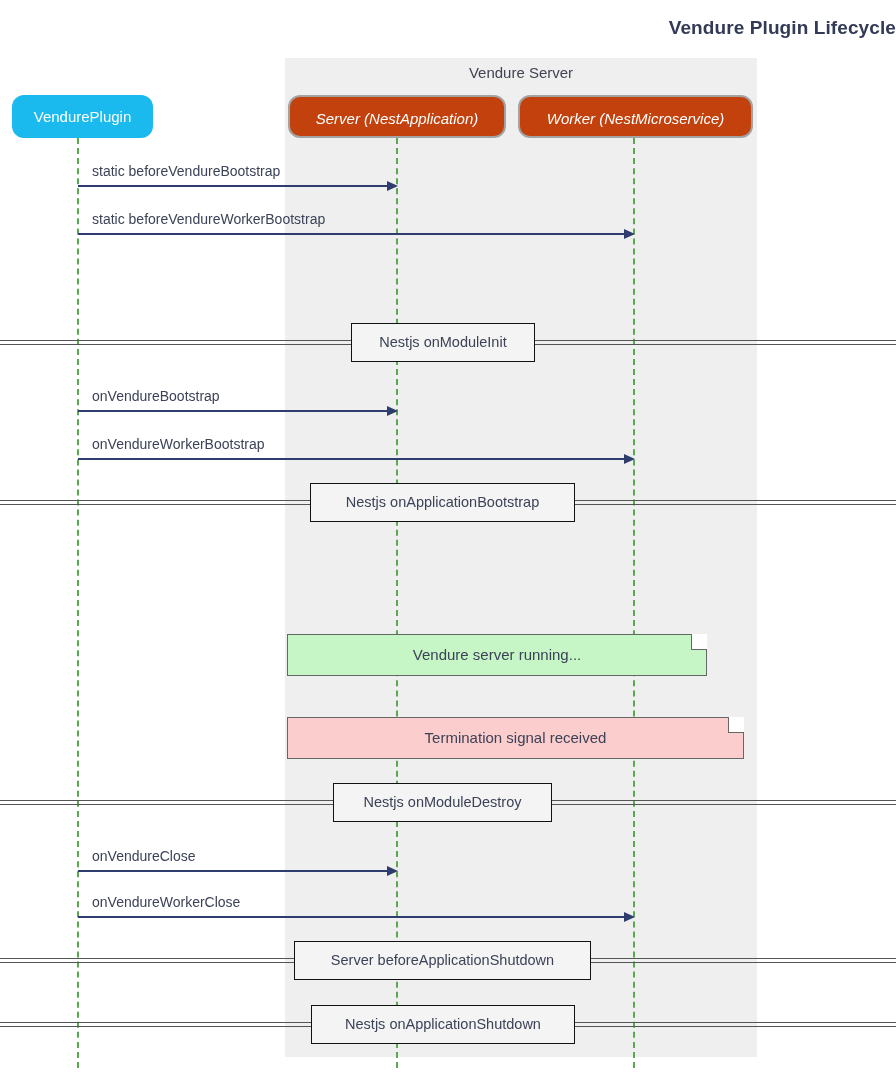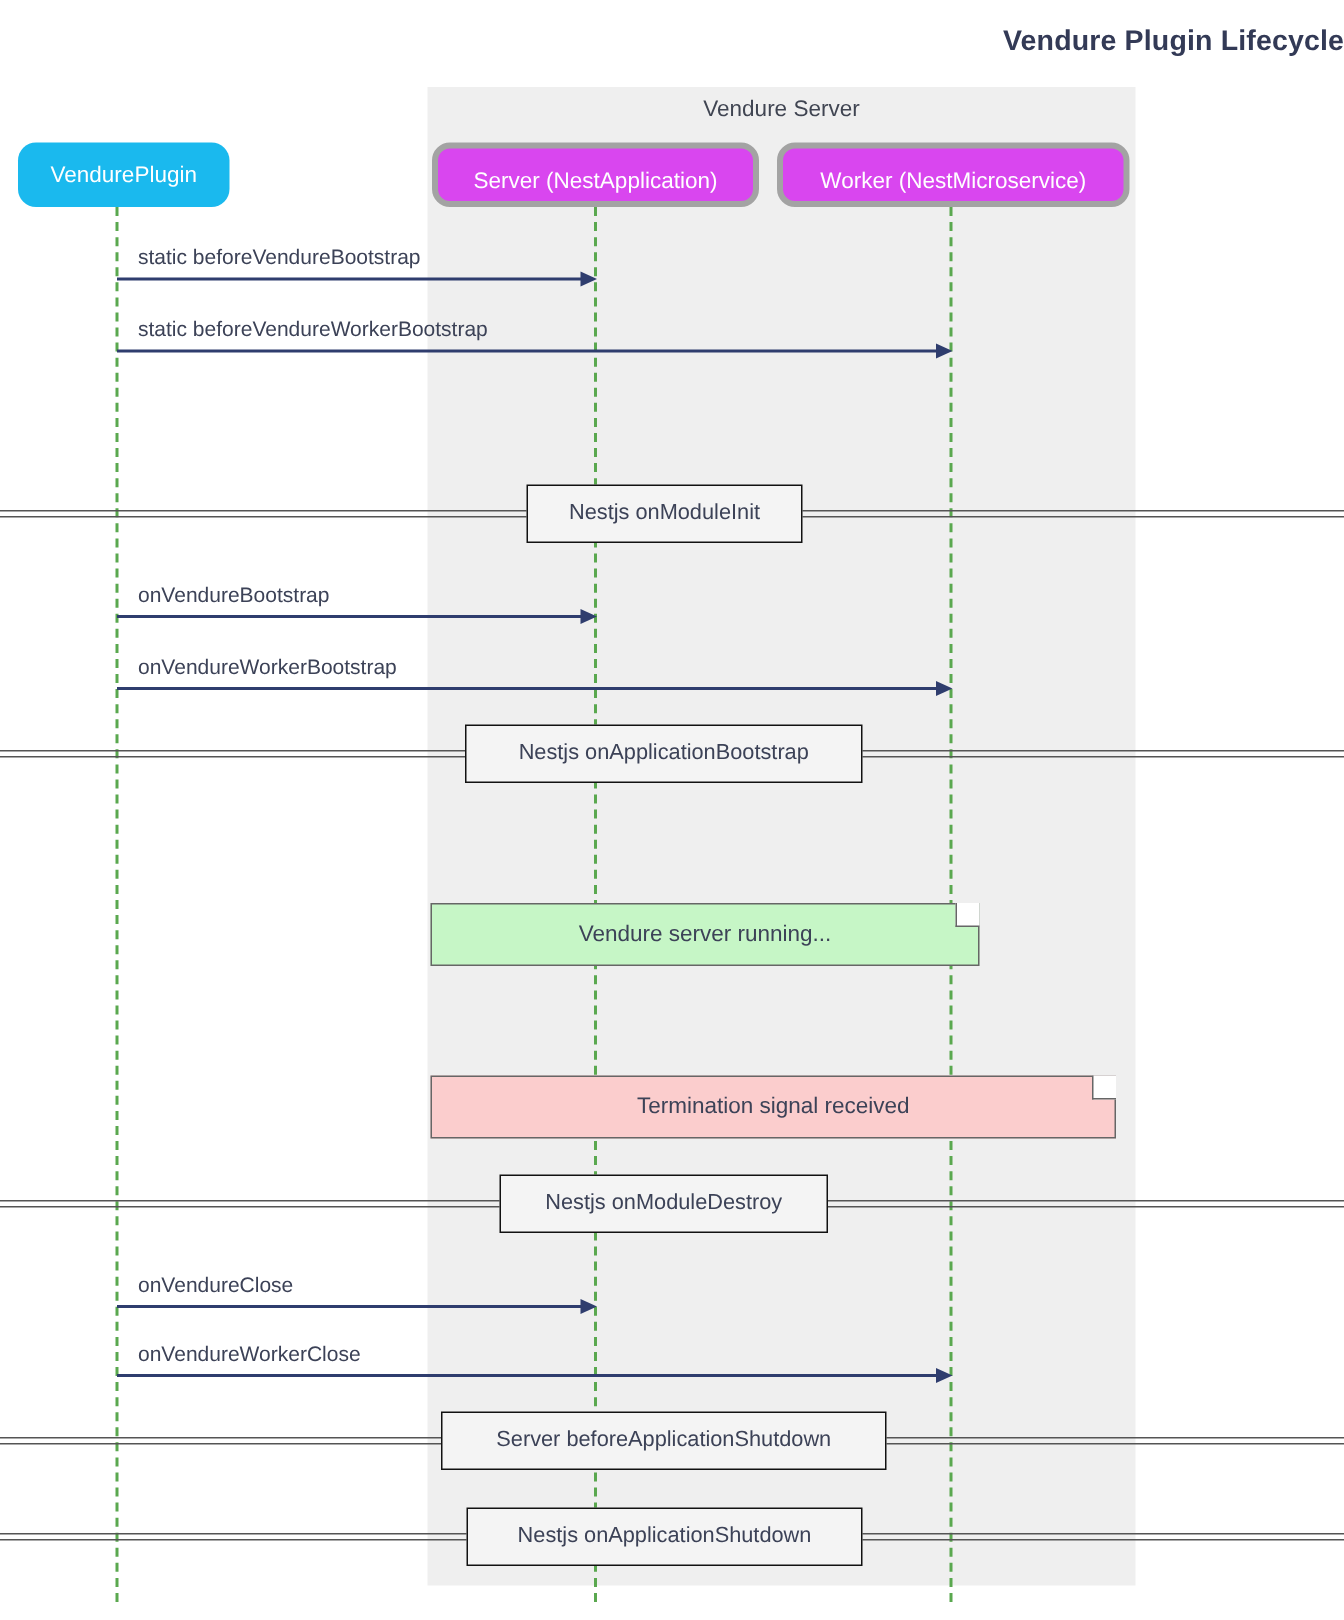--- a/index.html
+++ b/index.html
@@ -62,22 +62,23 @@
     color: #ffffff;
     box-sizing: border-box;
     white-space: nowrap;
     overflow: hidden;
     border-radius: 12px;
   }
   .participant.plugin {
     background: #1ab9ee;
   }
   .participant.nest {
-    background: #d946ef;
-    border: 4px solid #a3a3a3;
+    background: #c2410c;
+    border: 2px solid #a3a3a3;
+    font-style: italic;
   }
 
   
   .lifeline {
     position: absolute;
     width: 0;
     border-left: 2px dashed #5aa84f;
     top: 138px;
     height: 930px;
   }
@@ -198,17 +199,17 @@
       <div class="divider-lines" style="top: 500px;"></div>
       <div class="divider-box" style="left: 310px; top: 483px; width: 265px;">Nestjs onApplicationBootstrap</div>
       <div class="divider-lines" style="top: 800px;"></div>
       <div class="divider-box" style="left: 333px; top: 783px; width: 219px;">Nestjs onModuleDestroy</div>
       <div class="divider-lines" style="top: 958px;"></div>
       <div class="divider-box" style="left: 294px; top: 941px; width: 297px;">Server beforeApplicationShutdown</div>
       <div class="divider-lines" style="top: 1022px;"></div>
       <div class="divider-box" style="left: 311px; top: 1005px; width: 264px;">Nestjs onApplicationShutdown</div>
     </div>
   <div id="notes">
-      <div class="note green" style="left: 287px; top: 602px; width: 366px;"><div class="fold"></div><span>Vendure server running...</span></div>
+      <div class="note green" style="left: 287px; top: 634px; width: 420px;"><div class="fold"></div><span>Vendure server running...</span></div>
       <div class="note red" style="left: 287px; top: 717px; width: 457px;"><div class="fold"></div><span>Termination signal received</span></div>
     </div>
 
 </div>
 
 </body></html>

